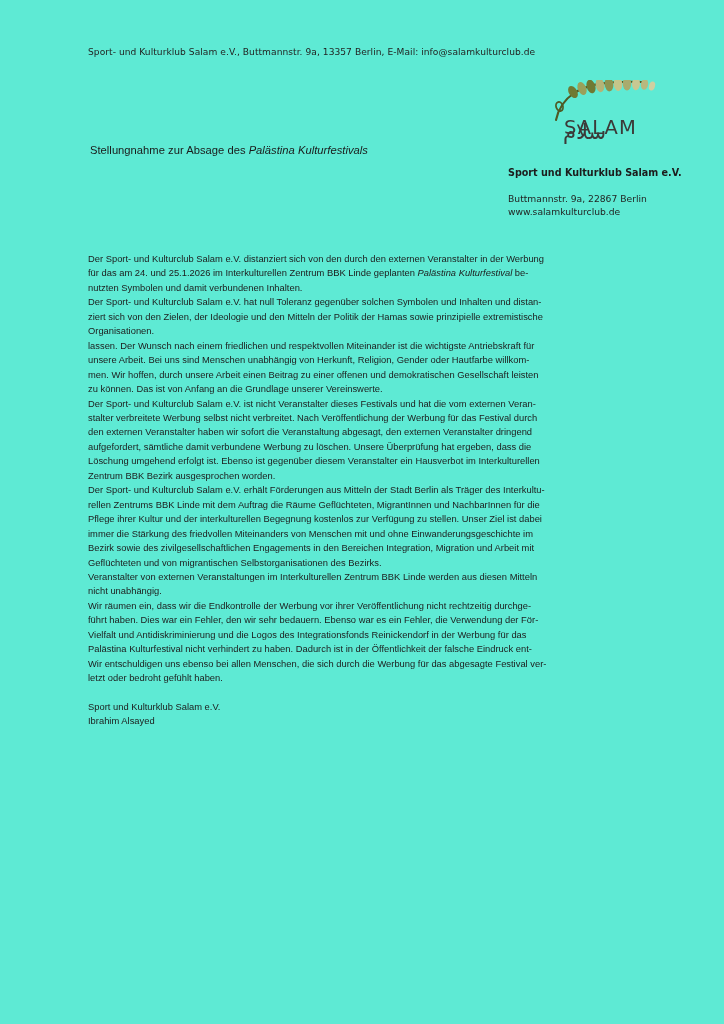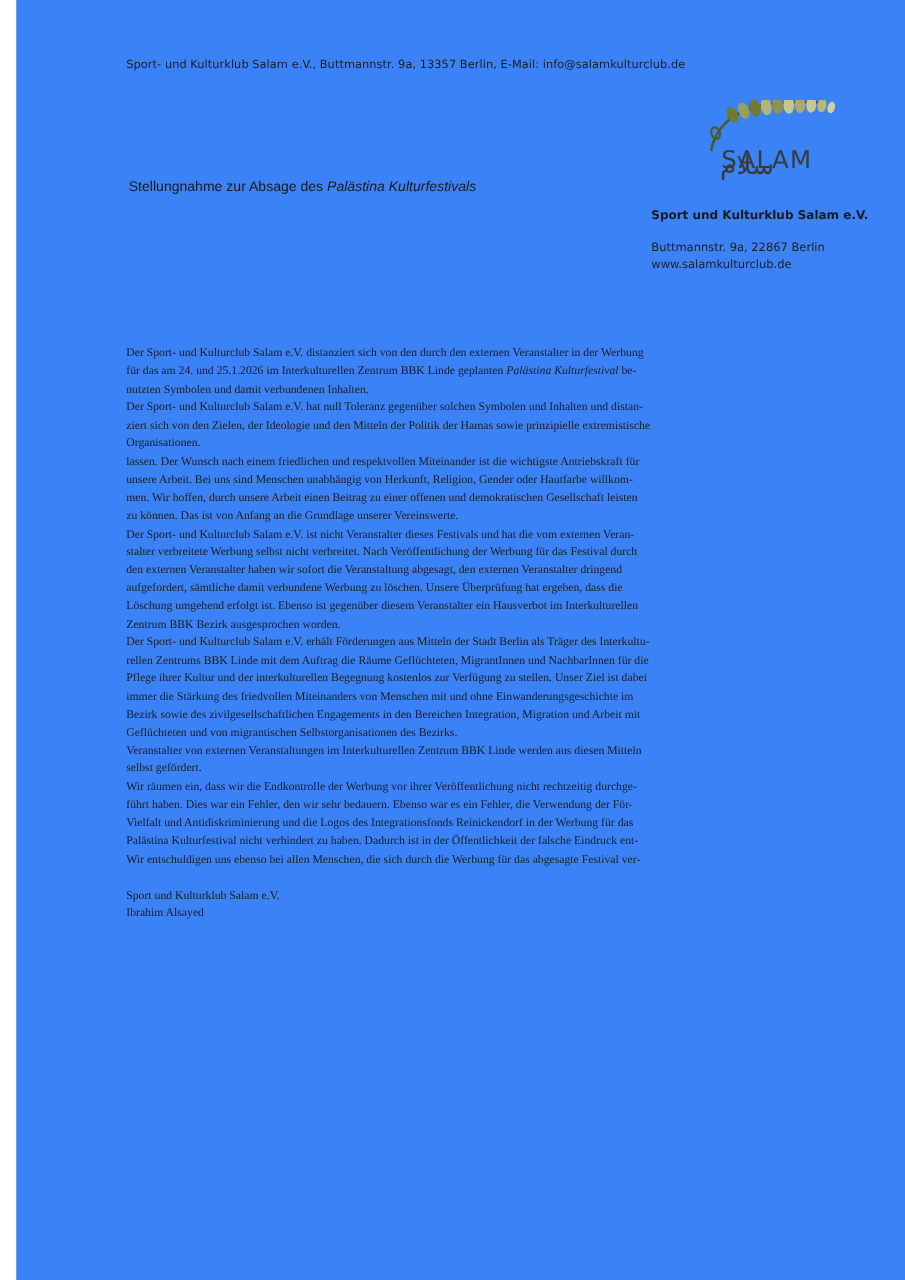--- a/index.html
+++ b/index.html
@@ -8,22 +8,21 @@
     width:724px;height:1024px;
     background:#ffffff;
     font-family:"Liberation Sans", sans-serif;
     color:#1c1c1c;
     overflow:hidden;
     position:relative;
   }
   .page{
     position:absolute;
     inset:0;
-    background:#3b82f6;
-    margin-left:13px;
+    background:#5eead4;
   }
 
   
   .topline{
     position:absolute;
     left:88px; top:47px;
     font-family:"DejaVu Sans", sans-serif;
     font-size:9.1px;
     letter-spacing:.005em;
     color:#201f1e;
@@ -87,23 +86,23 @@
     font-size:11.2px;
     color:#1a1a1a;
     letter-spacing:.002em;
     white-space:nowrap;
   }
   .subject i{font-style:italic;}
 
   
   .body{
     position:absolute;
-    left:88px; top:276px;
+    left:88px; top:252px;
     width:558px;
-    font-family:Liberation Serif, serif;
+    font-family:Liberation Sans, sans-serif;
     font-size:9.35px;
     line-height:14.45px;
     color:#1c1c1c;
     letter-spacing:.001em;
   }
   .body p{margin:0;}
   .body .ln{white-space:nowrap;display:block;}
   .body i{font-style:italic;}
 
   .spacer{height:14.45px;}
@@ -179,30 +178,31 @@
       <p>
         <span class="ln"><span>Der Sport- und Kulturclub Salam e.V. erhält Förderungen aus Mitteln der Stadt Berlin als Träger des Interkultu-</span></span>
         <span class="ln"><span>rellen Zentrums BBK Linde mit dem Auftrag die Räume Geflüchteten, MigrantInnen und NachbarInnen für die</span></span>
         <span class="ln"><span>Pflege ihrer Kultur und der interkulturellen Begegnung kostenlos zur Verfügung zu stellen. Unser Ziel ist dabei</span></span>
         <span class="ln"><span>immer die Stärkung des friedvollen Miteinanders von Menschen mit und ohne Einwanderungsgeschichte im</span></span>
         <span class="ln"><span>Bezirk sowie des zivilgesellschaftlichen Engagements in den Bereichen Integration, Migration und Arbeit mit</span></span>
         <span class="ln"><span>Geflüchteten und von migrantischen Selbstorganisationen des Bezirks.</span></span>
       </p>
       <p>
         <span class="ln"><span>Veranstalter von externen Veranstaltungen im Interkulturellen Zentrum BBK Linde werden aus diesen Mitteln</span></span>
-        <span class="ln"><span>selbst gefördert.</span></span>
+        <span class="ln"><span>nicht unabhängig.</span></span>
       </p>
       <p>
         <span class="ln"><span>Wir räumen ein, dass wir die Endkontrolle der Werbung vor ihrer Veröffentlichung nicht rechtzeitig durchge-</span></span>
         <span class="ln"><span>führt haben. Dies war ein Fehler, den wir sehr bedauern. Ebenso war es ein Fehler, die Verwendung der För-</span></span>
         <span class="ln"><span>Vielfalt und Antidiskriminierung und die Logos des Integrationsfonds Reinickendorf in der Werbung für das</span></span>
         <span class="ln"><span>Palästina Kulturfestival nicht verhindert zu haben. Dadurch ist in der Öffentlichkeit der falsche Eindruck ent-</span></span>
       </p>
       <p>
         <span class="ln"><span>Wir entschuldigen uns ebenso bei allen Menschen, die sich durch die Werbung für das abgesagte Festival ver-</span></span>
+        <span class="ln"><span>letzt oder bedroht gefühlt haben.</span></span>
       </p>
       <div class="spacer"></div>
       <p>
         <span class="ln">Sport und Kulturklub Salam e.V.</span>
         <span class="ln">Ibrahim Alsayed</span>
       </p>
     </div>
 
 </div>
 

